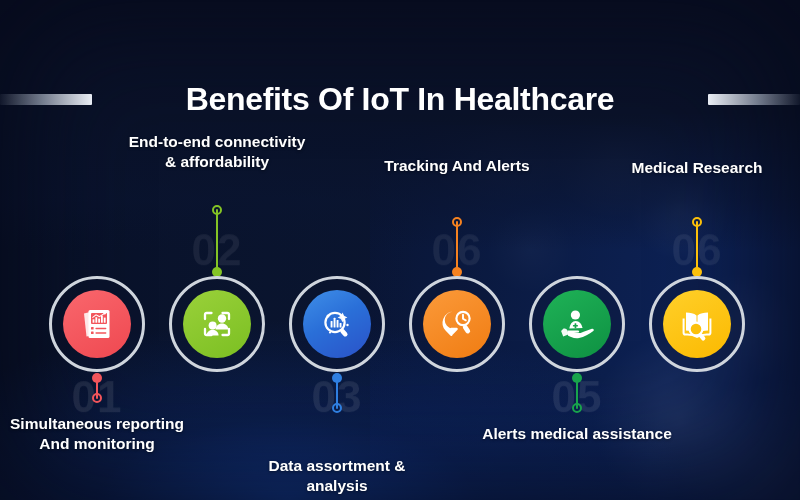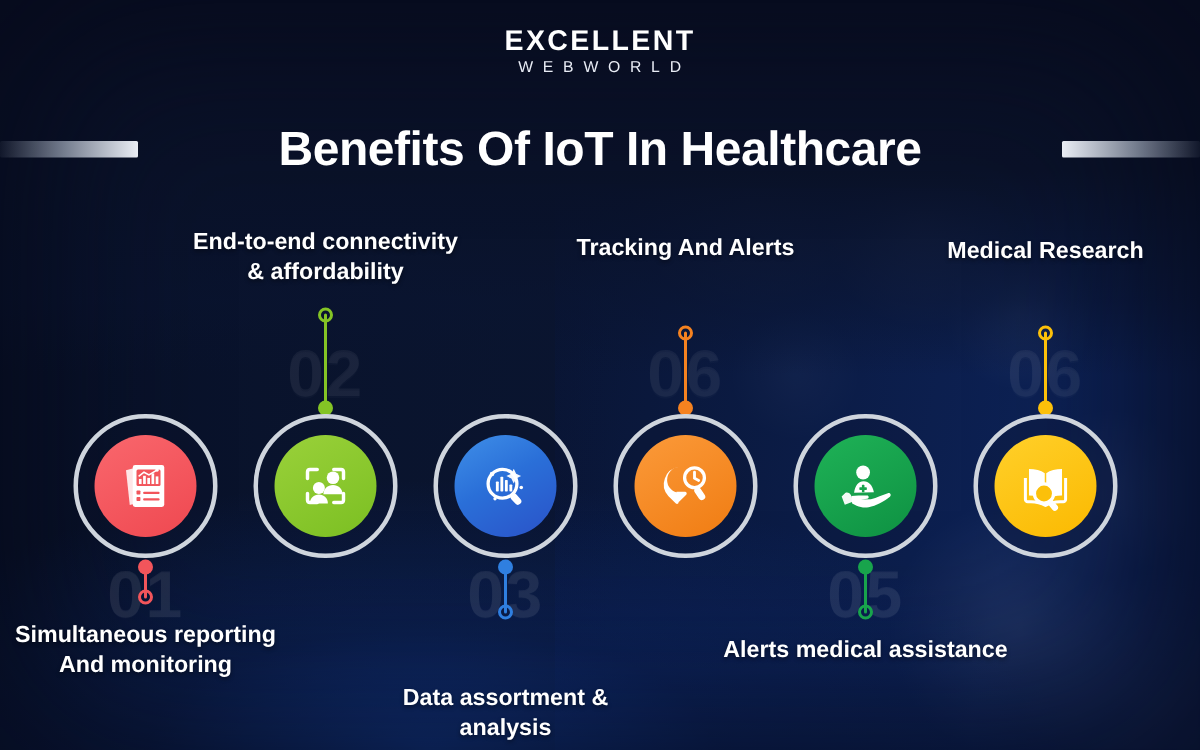--- a/index.html
+++ b/index.html
@@ -179,24 +179,20 @@
 
 <div id="infographic">
 
   <div class="bg-base"></div>
   <div class="bg-photo"></div>
   <div class="bg-photo-tint"></div>
   <div class="bg-left-fade"></div>
   <div class="bg-top-dark"></div>
   <div class="bg-bottom-glow"></div>
 
-  <div class="logo">
-    <span class="logo-main">EXCELLENT</span>
-    <span class="logo-sub">WEBWORLD</span>
-  </div>
 
   <div class="title-row">
     <span class="title-bar left"></span>
     <span class="title-text">Benefits Of IoT In Healthcare</span>
     <span class="title-bar right"></span>
   </div>
 
   <div class="nodes" id="nodes">
       <div class="node down" style="left: 97px;">
         <div class="bg-number">01</div>
@@ -224,21 +220,21 @@
       <rect x="26.8" y="13.6" width="1.8" height="5.1"></rect>
     </g>
     <path d="M15.4 13.6 L19 10.8 L22.3 12.6 L27.6 9.4" stroke="#fff" stroke-width="1.1" fill="none"></path>
     <circle cx="27.7" cy="9.3" r="1.2" fill="#fff"></circle>
   </svg>
           </div>
         </div>
       </div>
       <div class="node up" style="left: 217px;">
         <div class="bg-number">02</div>
-        <div class="label" style="top: 152px;">End-to-end connectivity &amp; affordability</div>
+        <div class="label" style="top: 132px;">End-to-end connectivity &amp; affordability</div>
         <div class="conn" style="top: 210px; height: 62px; background: rgb(132, 196, 37);"></div>
         <div class="ring" style="color: rgb(132, 196, 37); top: 205px;"></div>
         <div class="dot-filled" style="background: rgb(132, 196, 37); top: 267px;"></div>
         <div class="circle-wrap">
           <div class="circle-inner" style="background: linear-gradient(150deg, rgb(154, 209, 58) 0%, rgb(123, 191, 34) 100%);">
             <svg width="40" height="40" viewBox="0 0 40 40" fill="#fff">
     <path d="M8 15 L8 10.5 A1.6 1.6 0 0 1 9.6 9 L14.5 9" stroke="#fff" stroke-width="2.3" fill="none" stroke-linecap="round"></path>
     <path d="M32 25 L32 29.5 A1.6 1.6 0 0 1 30.4 31 L25.5 31" stroke="#fff" stroke-width="2.3" fill="none" stroke-linecap="round"></path>
     <path d="M32 15 L32 10.5 A1.6 1.6 0 0 0 30.4 9 L25.5 9" stroke="#fff" stroke-width="2.3" fill="none" stroke-linecap="round"></path>
     <path d="M8 25 L8 29.5 A1.6 1.6 0 0 0 9.6 31 L14.5 31" stroke="#fff" stroke-width="2.3" fill="none" stroke-linecap="round"></path>

